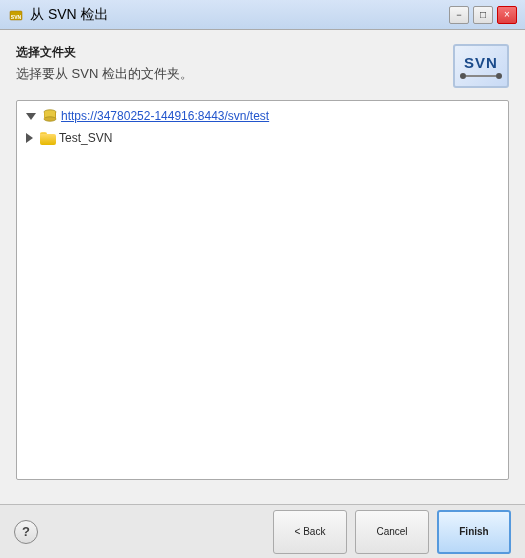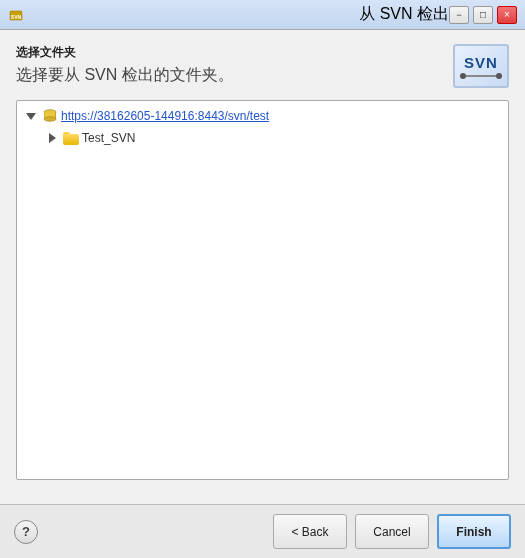--- a/index.html
+++ b/index.html
@@ -27,23 +27,22 @@
     .title-bar-icon {
       width: 16px;
       height: 16px;
       margin-right: 6px;
       display: flex;
       align-items: center;
       justify-content: center;
     }
     .title-bar-text {
       flex: 1;
-      font-size: 16px;
+      font-size: 14px;
       color: #000;
-      text-align: right;
     }
     .title-bar-controls {
       display: flex;
       gap: 4px;
     }
     .title-btn {
       width: 20px;
       height: 18px;
       border: 1px solid #999;
       background: linear-gradient(to bottom, #f5f5f5, #e0e0e0);
@@ -78,21 +77,21 @@
     .header-text {
       flex: 1;
     }
     .header-title {
       font-size: 12px;
       font-weight: bold;
       color: #222;
       margin-bottom: 4px;
     }
     .header-subtitle {
-      font-size: 16px;
+      font-size: 13px;
       color: #444;
     }
     .svn-logo {
       width: 56px;
       height: 44px;
       border: 2px solid #b0c4de;
       background: linear-gradient(135deg, #e8f0fb, #c8daf5);
       display: flex;
       flex-direction: column;
       align-items: center;
@@ -209,21 +208,21 @@
     .tree-label {
       font-size: 12px;
       color: #333;
     }
     .tree-label-link {
       color: #2255cc;
       text-decoration: underline;
     }
 
     .tree-child {
-      padding-left: 27px;
+      padding-left: 4px;
     }
 
     
     .bottom-bar {
       height: 54px;
       background: #e8e8e8;
       border-top: 1px solid #bbb;
       display: flex;
       align-items: center;
       padding: 0 14px;
@@ -243,25 +242,25 @@
       cursor: pointer;
       font-weight: bold;
     }
     .bottom-buttons {
       display: flex;
       gap: 8px;
       margin-left: auto;
     }
     .dialog-btn {
       min-width: 74px;
-      height: 35px;
+      height: 44px;
       border: 1px solid #aaa;
       border-radius: 3px;
       background: linear-gradient(to bottom, #f8f8f8, #e4e4e4);
-      font-size: 12px;
+      font-size: 10px;
       color: #222;
       cursor: pointer;
       padding: 0 10px;
       display: flex;
       align-items: center;
       justify-content: center;
       font-family: 'Microsoft YaHei', SimSun, sans-serif;
     }
     .dialog-btn.primary {
       background: linear-gradient(to bottom, #e8f4ff, #b8d8f8);
@@ -323,21 +322,21 @@
           <defs>
             <linearGradient id="grad" x1="0" y1="0" x2="1" y2="0">
               <stop offset="0%" stop-color="#c8a020"></stop>
               <stop offset="10%" stop-color="#e8c840"></stop>
               <stop offset="90%" stop-color="#e8c840"></stop>
               <stop offset="100%" stop-color="#c8a020"></stop>
             </linearGradient>
           </defs>
         </svg>
       </div>
-      <span class="tree-label tree-label-link">https://38162605-144916:8443/svn/test</span>
+      <span class="tree-label tree-label-link">https://34780252-144916:8443/svn/test</span>
     </div>
 
     <div class="tree-item tree-child">
       <div class="tree-expand-icon">
         <div class="triangle-right"></div>
       </div>
 
       <div class="tree-folder-icon">
         <div class="folder-tab"></div>
         <div class="folder-body"></div>

